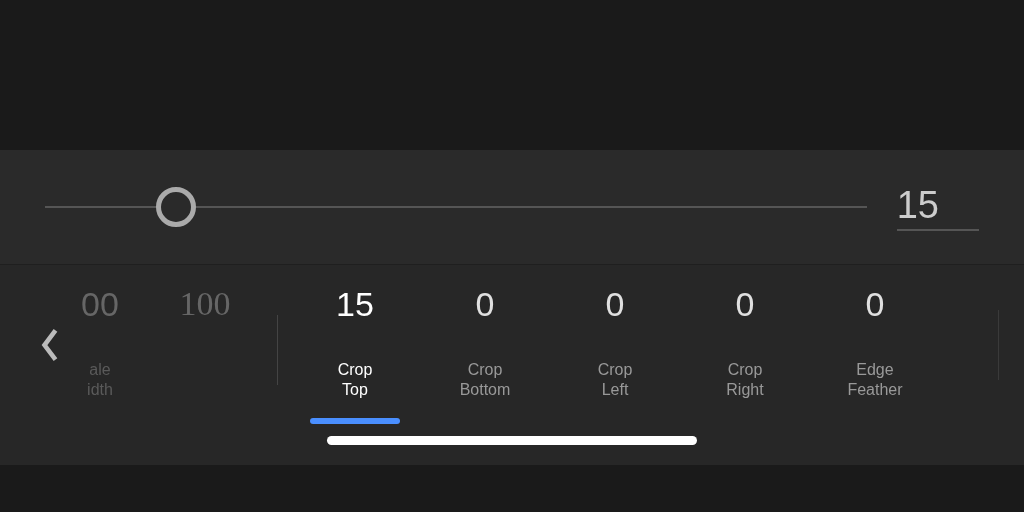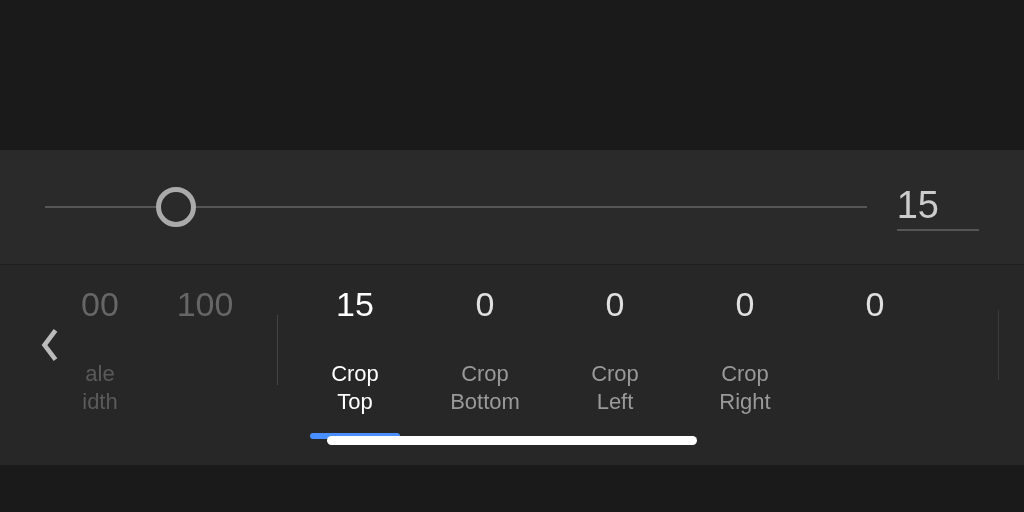--- a/index.html
+++ b/index.html
@@ -99,21 +99,21 @@
       position: relative;
       padding: 0 8px;
     }
     .param-value {
       font-size: 34px;
       font-weight: 400;
       color: #e0e0e0;
       margin-bottom: 36px;
     }
     .param-label {
-      font-size: 22px;
+      font-size: 16px;
       color: #999;
       text-align: center;
       line-height: 1.25;
       white-space: pre-line;
     }
     .param.dimmed .param-value {
       color: #666;
     }
     .param.dimmed .param-label {
       color: #5a5a5a;
@@ -135,21 +135,21 @@
       border-radius: 3px;
     }
     .divider {
       width: 1px;
       height: 70px;
       background: #444;
       margin: 30px 12px 0 12px;
       align-self: flex-start;
     }
     .param-scale-width { width: 90px; }
-    .param-scale-height { width: 120px; }
+    .param-scale-height { width: 120px; font-family: Liberation Serif, serif; }
     .param-crop-top { width: 130px; }
     .param-crop-bottom { width: 130px; }
     .param-crop-left { width: 130px; }
     .param-crop-right { width: 130px; }
     .param-edge-feather { width: 130px; }
     .scroll-indicator {
       position: absolute;
       bottom: 20px;
       left: 50%;
       transform: translateX(-50%);
@@ -220,19 +220,21 @@
     </div>
 
     <div class="param param-crop-right">
       <div class="param-value">0</div>
       <div class="param-label">Crop
 Right</div>
     </div>
 
     <div class="param param-edge-feather">
       <div class="param-value">0</div>
+      <div class="param-label">Edge
+Feather</div>
     </div>
   </div>
 
   <div class="right-divider"></div>
 
   <div class="scroll-indicator"></div>
 </div>
 
 </body></html>

